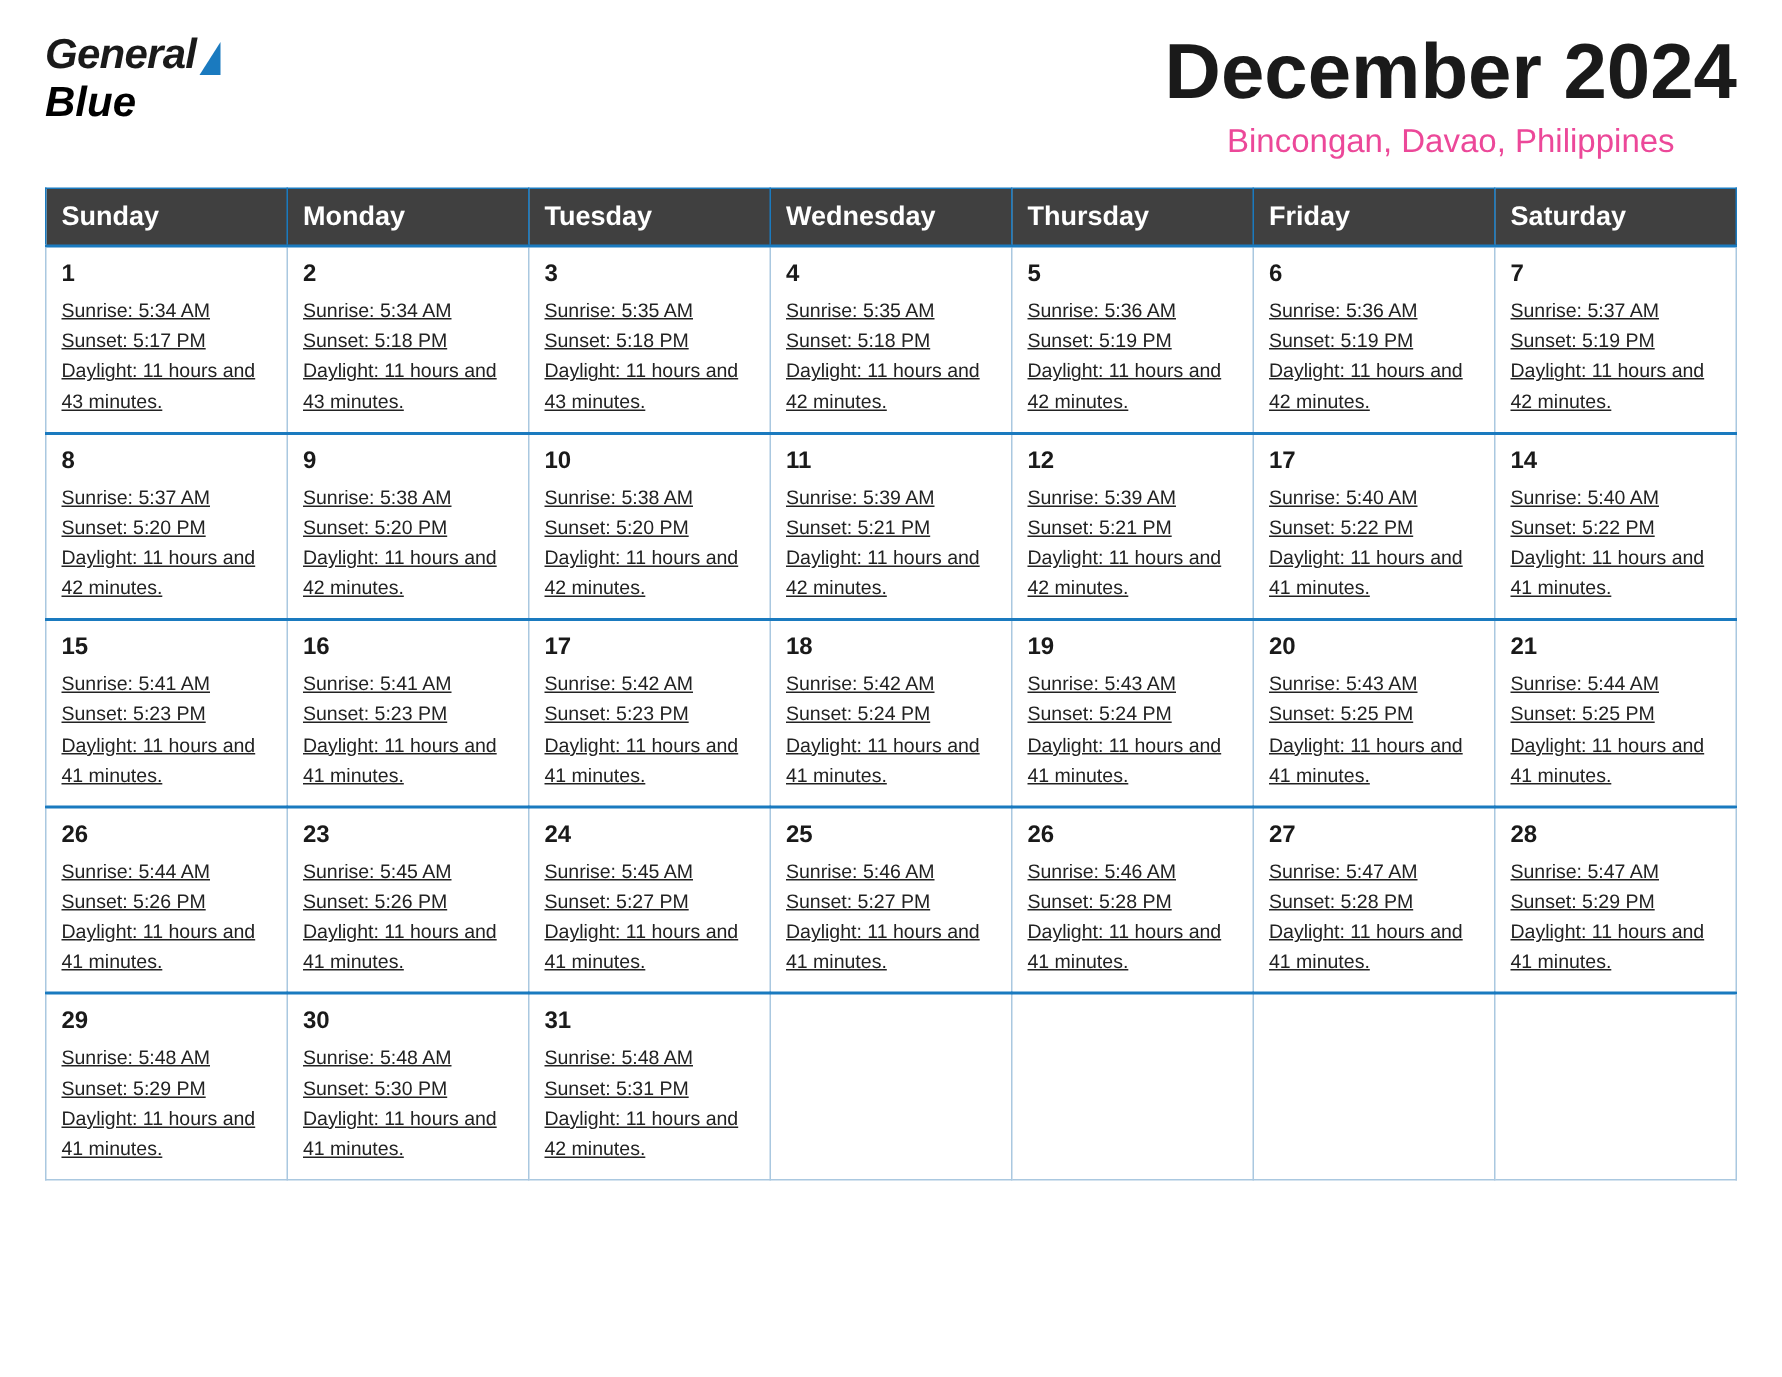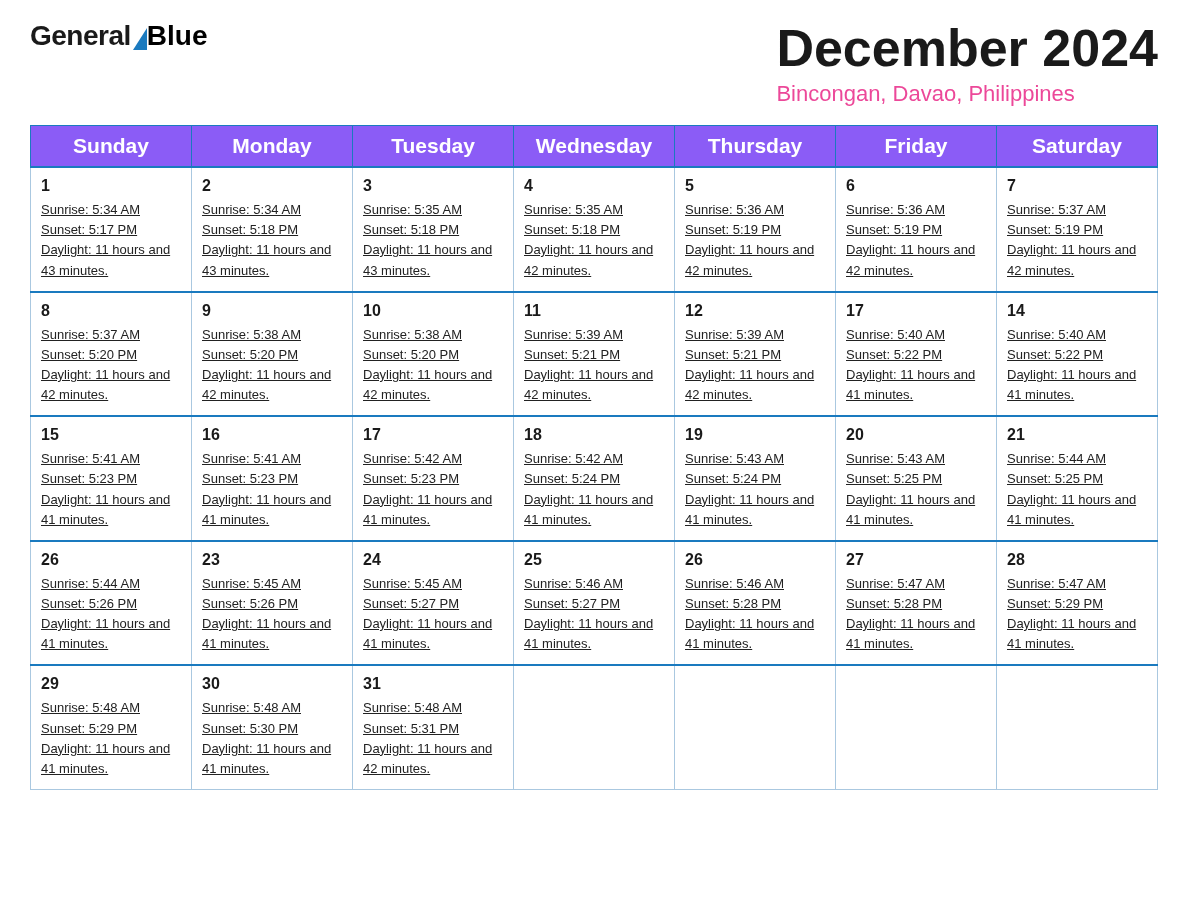--- a/index.html
+++ b/index.html
@@ -40,52 +40,53 @@
     .logo-blue {
       font-size: 28px;
       font-weight: bold;
       color: #000000;
       display: block;
       line-height: 1;
       margin-top: 2px;
     }
     .logo-block {
       display: flex;
-      flex-direction: row;
+      flex-direction: column;
+      font-style: italic;
     }
     .logo-top-row {
       display: flex;
       align-items: flex-end;
     }
     .title-block {
-      text-align: left;
+      text-align: center;
     }
     .title-month {
       font-size: 52px;
       font-weight: bold;
       color: #1a1a1a;
       line-height: 1.1;
     }
     .title-location {
       font-size: 22px;
       color: #ec4899;
       margin-top: 4px;
     }
     .calendar-table {
       width: 100%;
       border-collapse: collapse;
       border: 1.5px solid #1a7abf;
     }
     .calendar-table th {
-      background-color: #8b5cf6;
+      background-color: #404040;
       color: #fff;
-      font-size: 21px;
+      font-size: 18px;
       font-weight: bold;
       padding: 8px 10px;
-      text-align: center;
+      text-align: left;
       border: 1px solid #1a7abf;
     }
     .calendar-table td {
       vertical-align: top;
       padding: 6px 10px 10px 10px;
       border: 1px solid #aac8e0;
       width: 14.28%;
       font-size: 13px;
       line-height: 1.5;
     }

